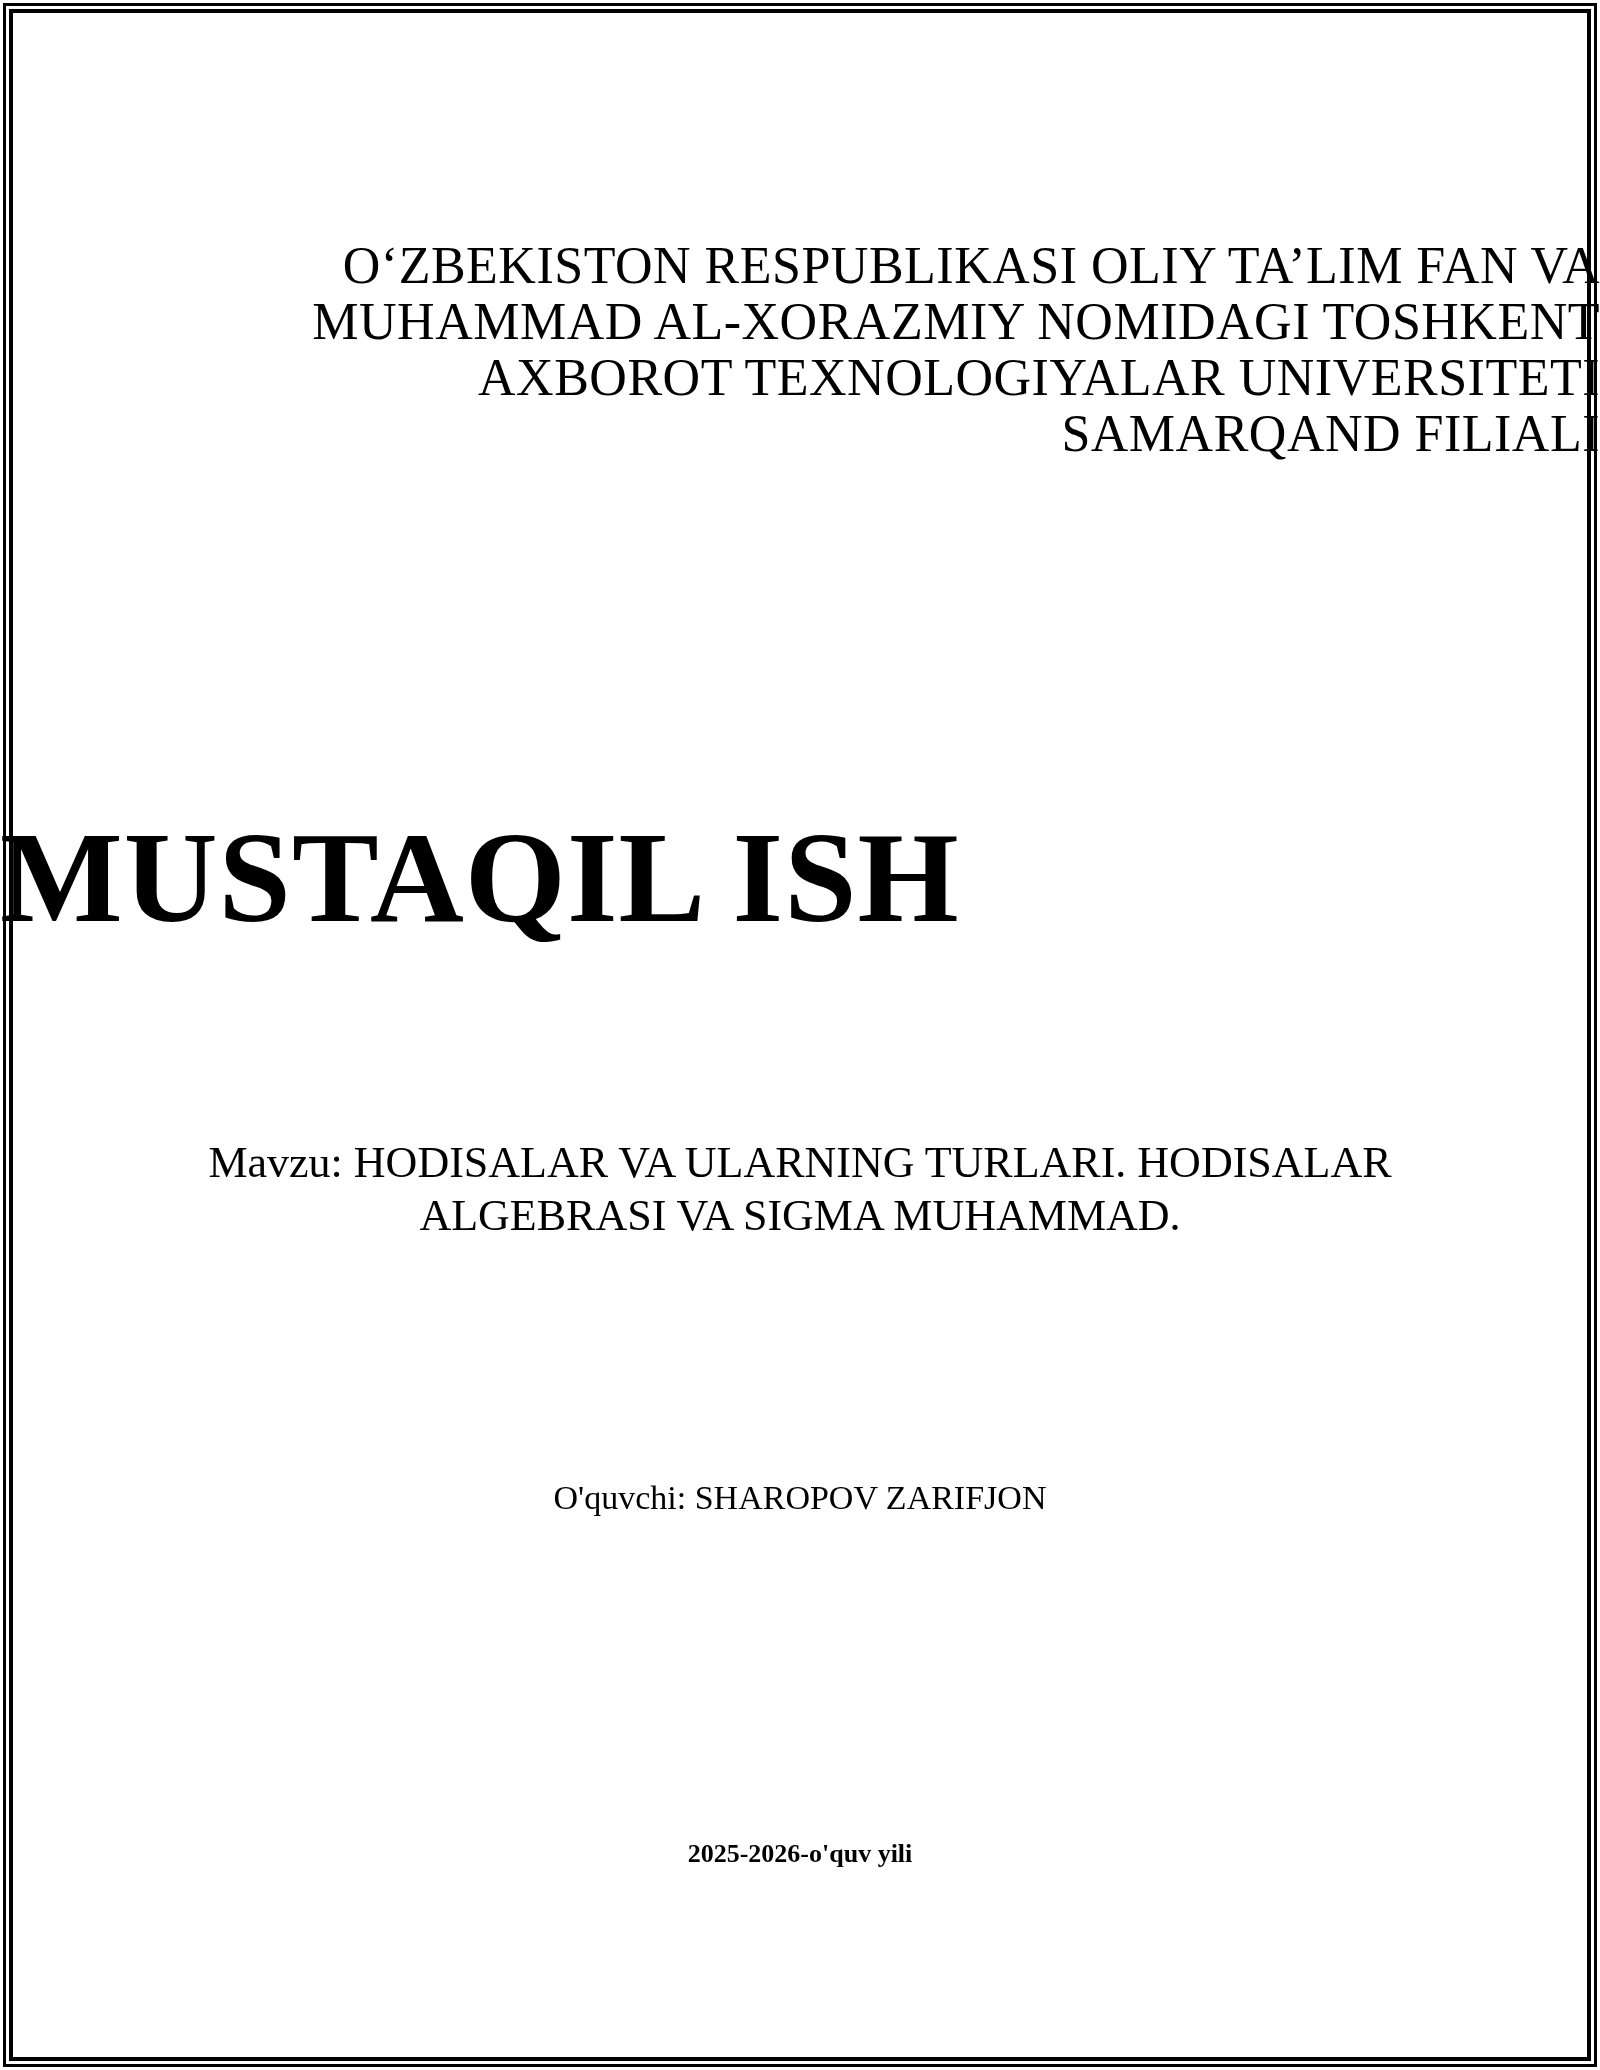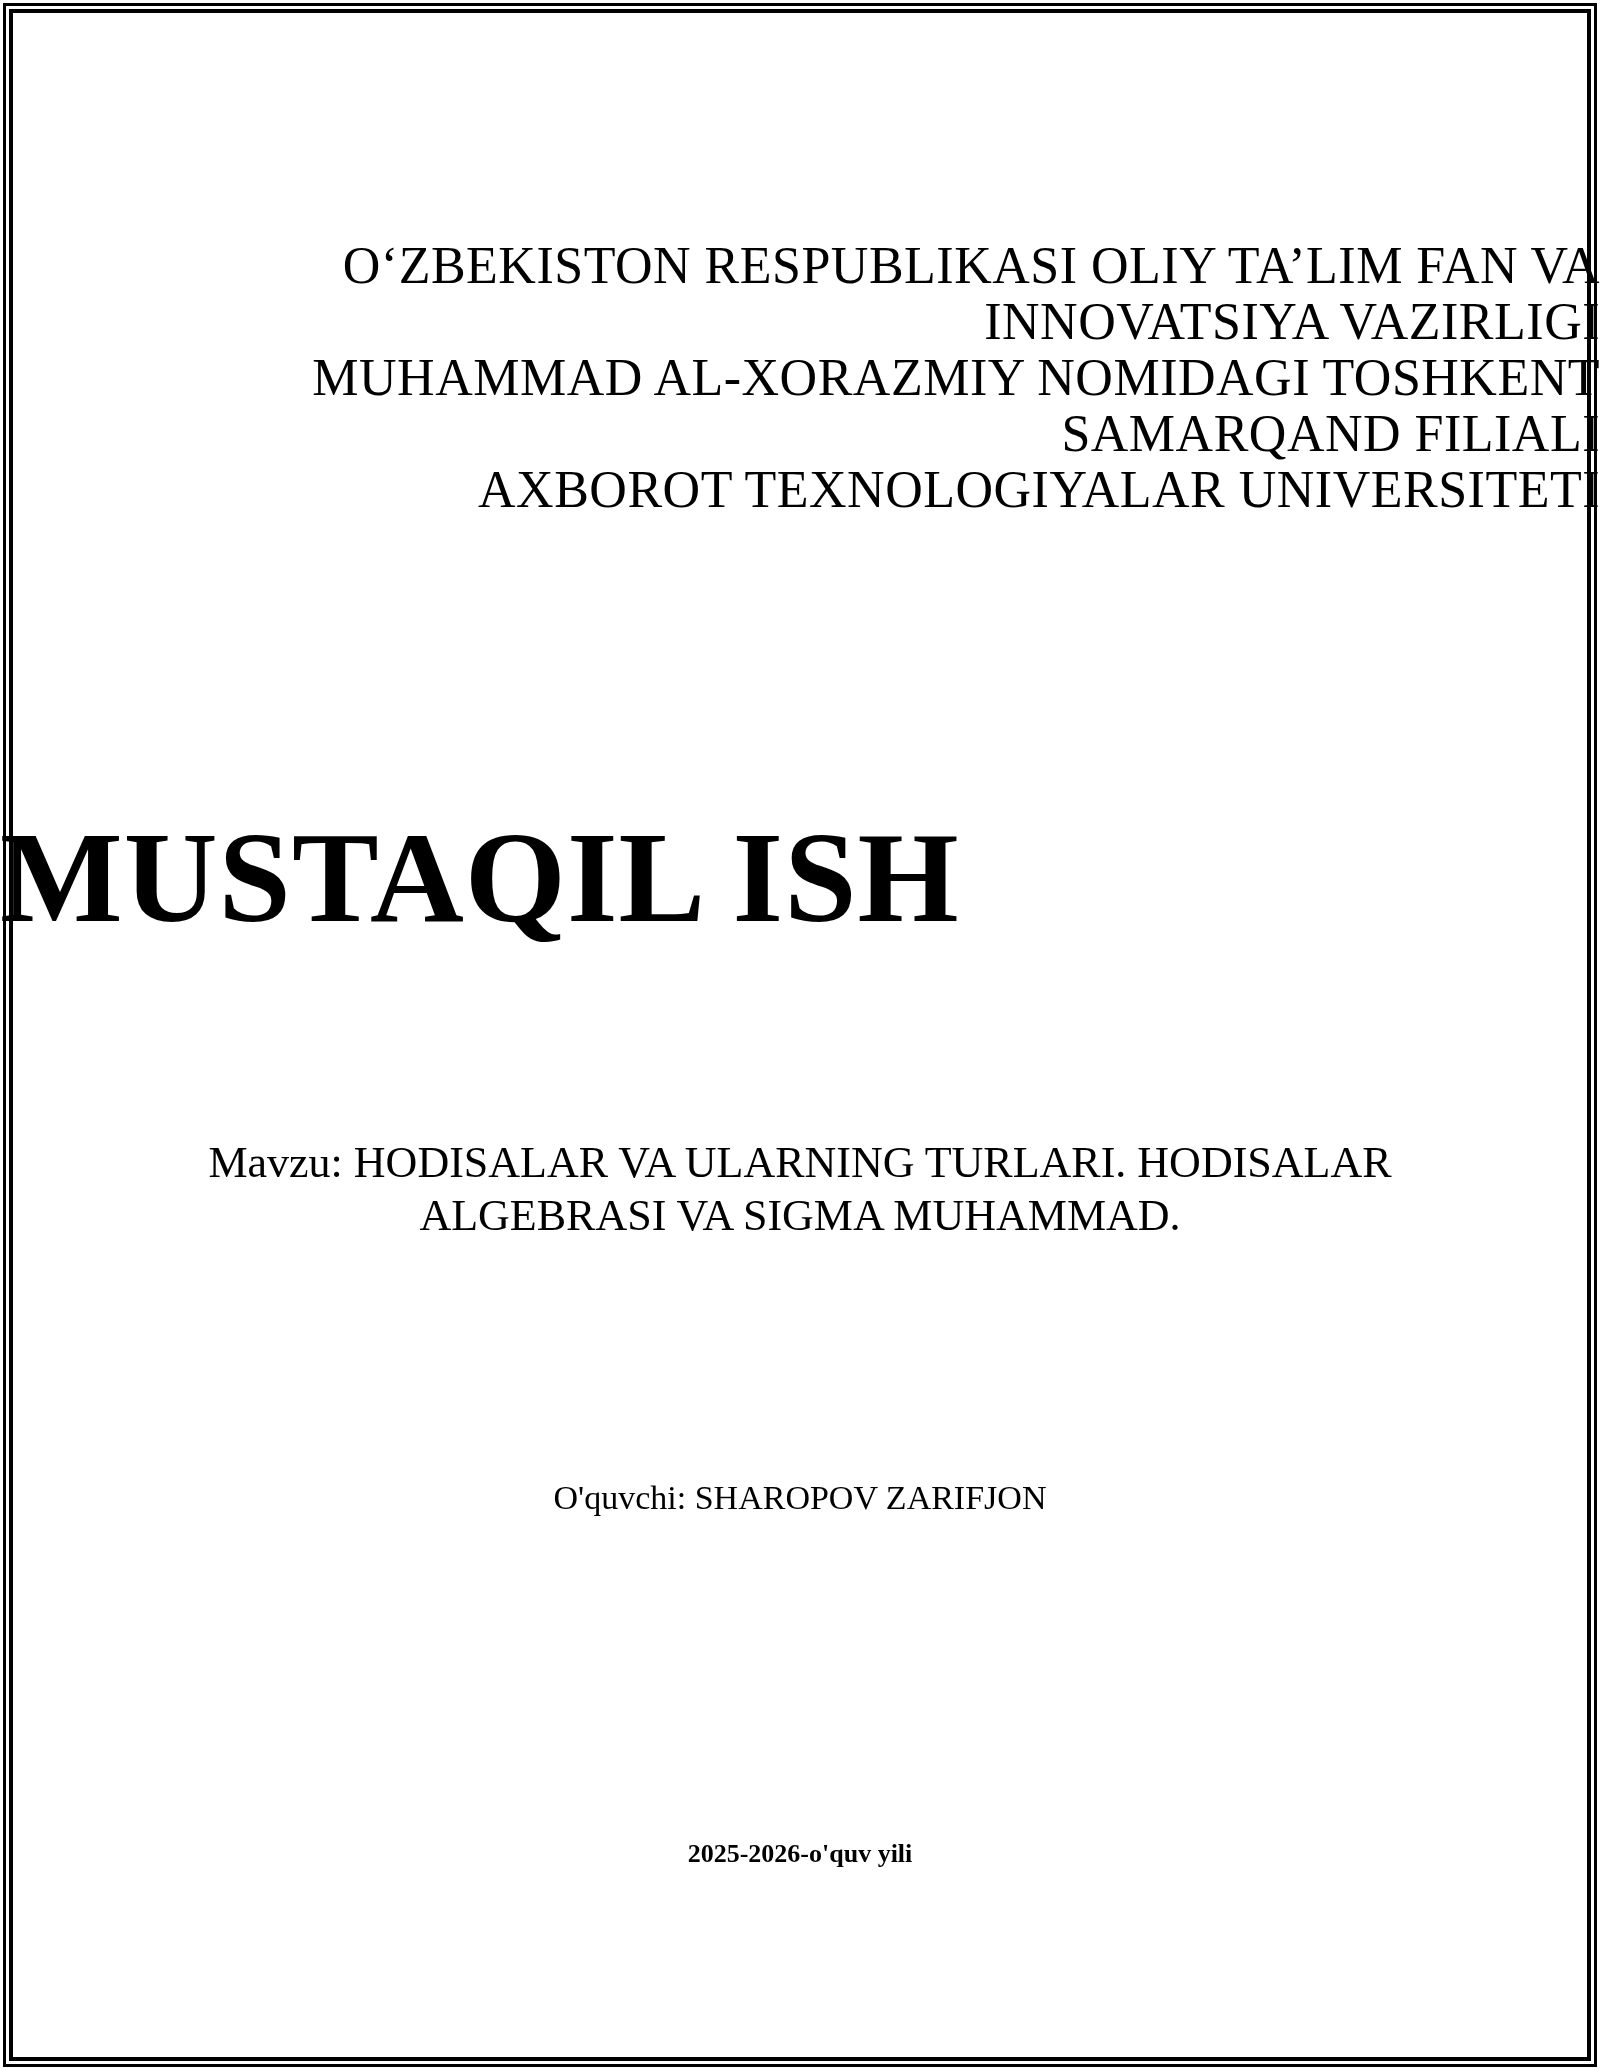--- a/index.html
+++ b/index.html
@@ -86,24 +86,23 @@
 <body>
 
 <div class="frame-outer">
   <div class="frame-inner"></div>
 </div>
 
 <div class="content">
 
   <div class="header-block">
     <div>OʻZBEKISTON RESPUBLIKASI OLIY TA’LIM FAN VA</div>
-    <div>INNOVATSIYA VAZIRLIGI</div>
     <div>MUHAMMAD AL-XORAZMIY NOMIDAGI TOSHKENT</div>
+    <div>AXBOROT TEXNOLOGIYALAR UNIVERSITETI</div>
     <div>SAMARQAND FILIALI</div>
-    <div>AXBOROT TEXNOLOGIYALAR UNIVERSITETI</div>
   </div>
 
   <div class="main-title">MUSTAQIL ISH</div>
 
   <div class="topic-block">
     <div>Mavzu: HODISALAR VA ULARNING TURLARI. HODISALAR</div>
     <div>ALGEBRASI VA SIGMA MUHAMMAD.</div>
   </div>
 
   <div class="student-line">O'quvchi: SHAROPOV ZARIFJON</div>

